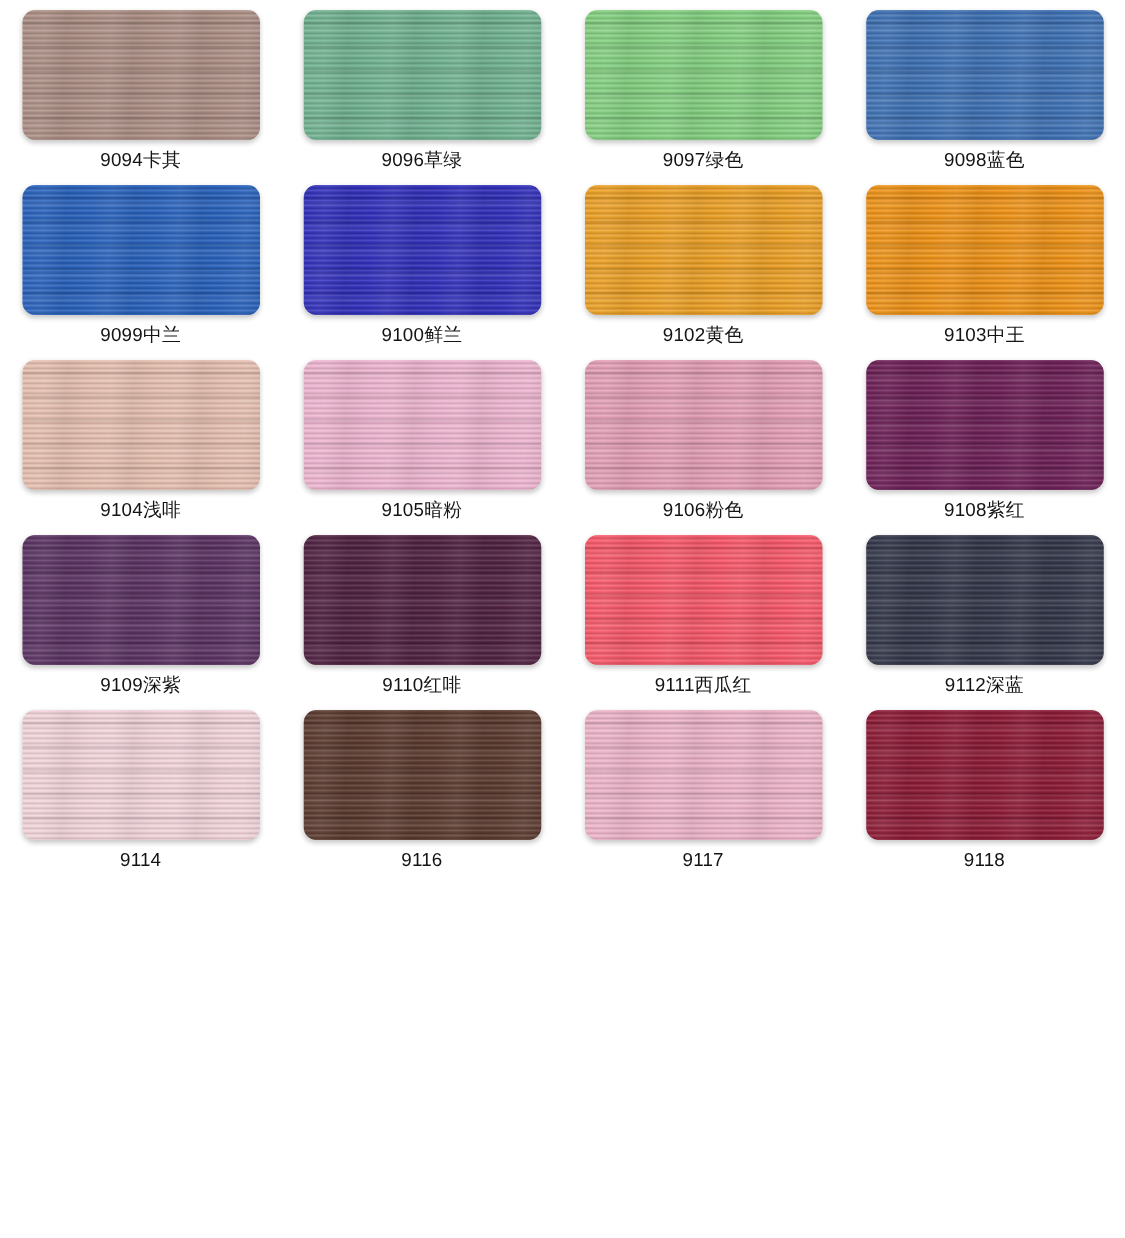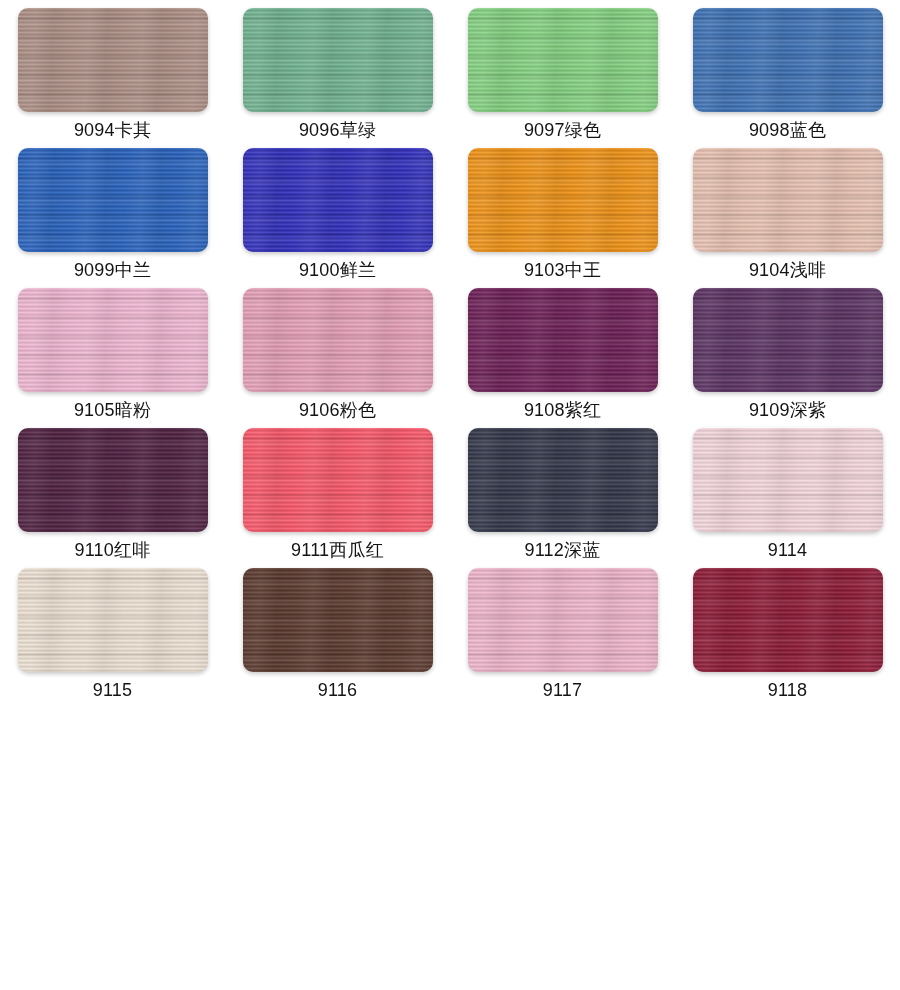--- a/index.html
+++ b/index.html
@@ -78,21 +78,21 @@
         rgba(255,255,255,0.00) 0px,
         rgba(255,255,255,0.05) 18px,
         rgba(0,0,0,0.04) 36px,
         rgba(255,255,255,0.00) 54px
       );
     pointer-events: none;
   }
 
   .swatch-label {
     margin-top: 9px;
-    font-size: 18px;
+    font-size: 15px;
     color: #141414;
     text-align: center;
     letter-spacing: 0.2px;
     white-space: nowrap;
     line-height: 1.1;
   }
 </style>
 </head>
 <body style="background: rgb(255, 255, 255);">
 
@@ -113,20 +113,24 @@
       <div class="swatch-chip" style="background-color: rgb(63, 114, 181);"></div>
       <div class="swatch-label">9098蓝色</div>
     </div>
     <div class="swatch-cell">
       <div class="swatch-chip" style="background-color: rgb(42, 99, 189);"></div>
       <div class="swatch-label">9099中兰</div>
     </div>
     <div class="swatch-cell">
       <div class="swatch-chip" style="background-color: rgb(51, 49, 187);"></div>
       <div class="swatch-label">9100鲜兰</div>
+    </div>
+    <div class="swatch-cell">
+      <div class="swatch-chip" style="background-color: rgb(237, 161, 39);"></div>
+      <div class="swatch-label">9102黄色</div>
     </div>
     <div class="swatch-cell">
       <div class="swatch-chip" style="background-color: rgb(239, 147, 24);"></div>
       <div class="swatch-label">9103中王</div>
     </div>
     <div class="swatch-cell">
       <div class="swatch-chip" style="background-color: rgb(231, 193, 178);"></div>
       <div class="swatch-label">9104浅啡</div>
     </div>
     <div class="swatch-cell">
@@ -155,24 +159,20 @@
     </div>
     <div class="swatch-cell">
       <div class="swatch-chip" style="background-color: rgb(52, 56, 74);"></div>
       <div class="swatch-label">9112深蓝</div>
     </div>
     <div class="swatch-cell">
       <div class="swatch-chip" style="background-color: rgb(243, 214, 220);"></div>
       <div class="swatch-label">9114</div>
     </div>
     <div class="swatch-cell">
-      <div class="swatch-chip" style="background-color: rgb(236, 224, 210);"></div>
-      <div class="swatch-label">9115</div>
-    </div>
-    <div class="swatch-cell">
       <div class="swatch-chip" style="background-color: rgb(92, 59, 48);"></div>
       <div class="swatch-label">9116</div>
     </div>
     <div class="swatch-cell">
       <div class="swatch-chip" style="background-color: rgb(239, 182, 203);"></div>
       <div class="swatch-label">9117</div>
     </div>
     <div class="swatch-cell">
       <div class="swatch-chip" style="background-color: rgb(142, 28, 56);"></div>
       <div class="swatch-label">9118</div>

